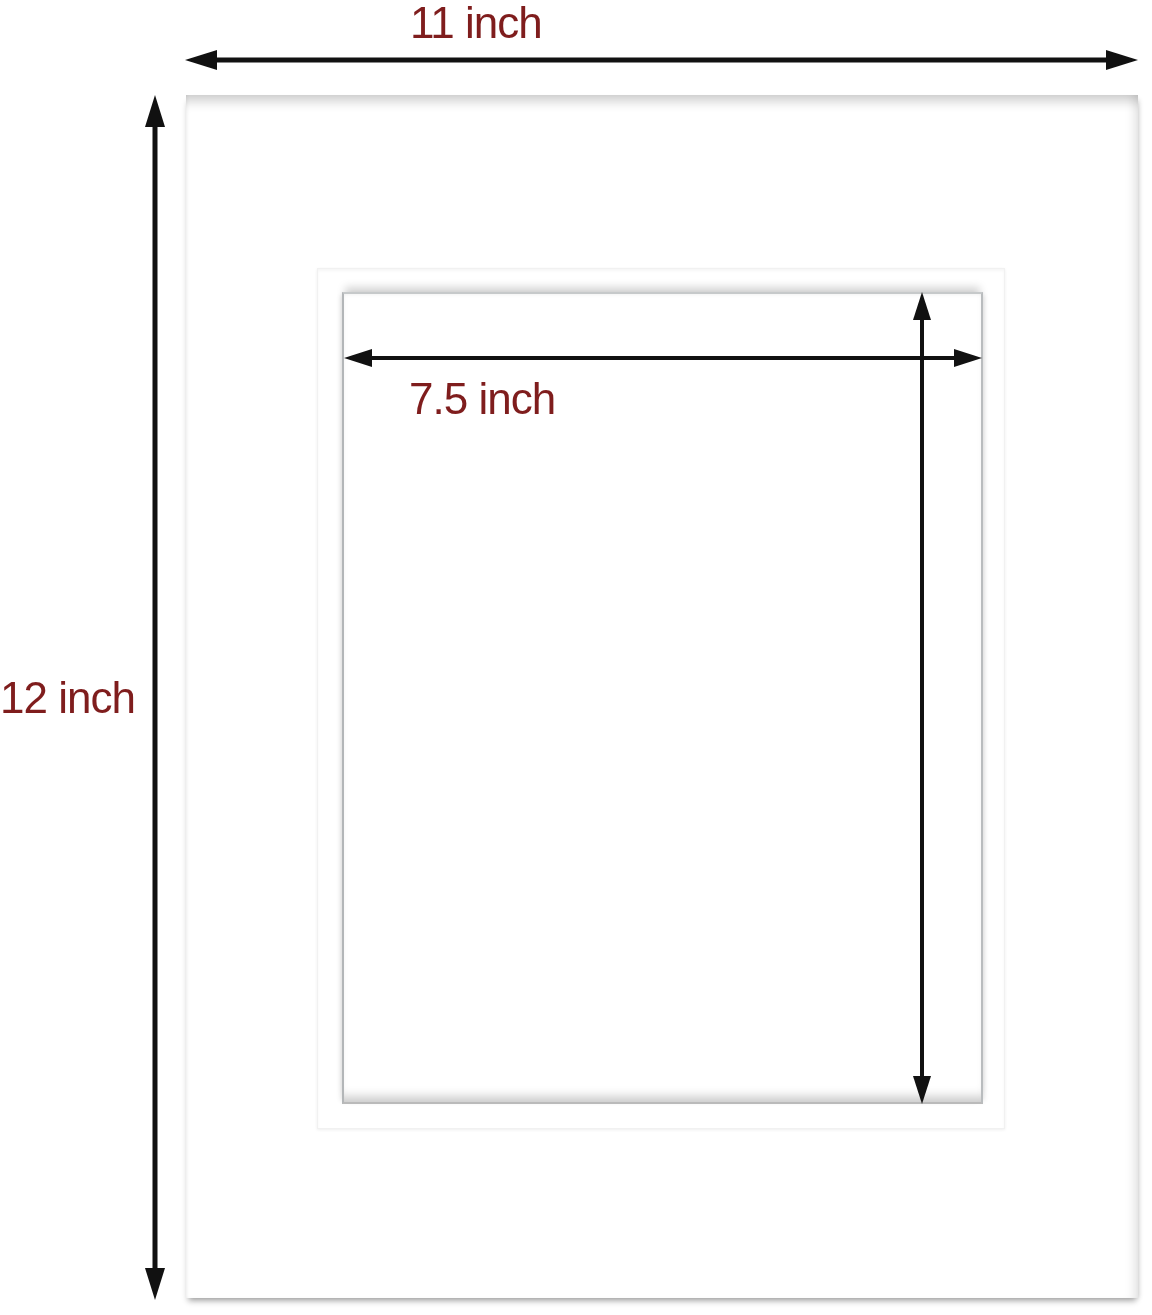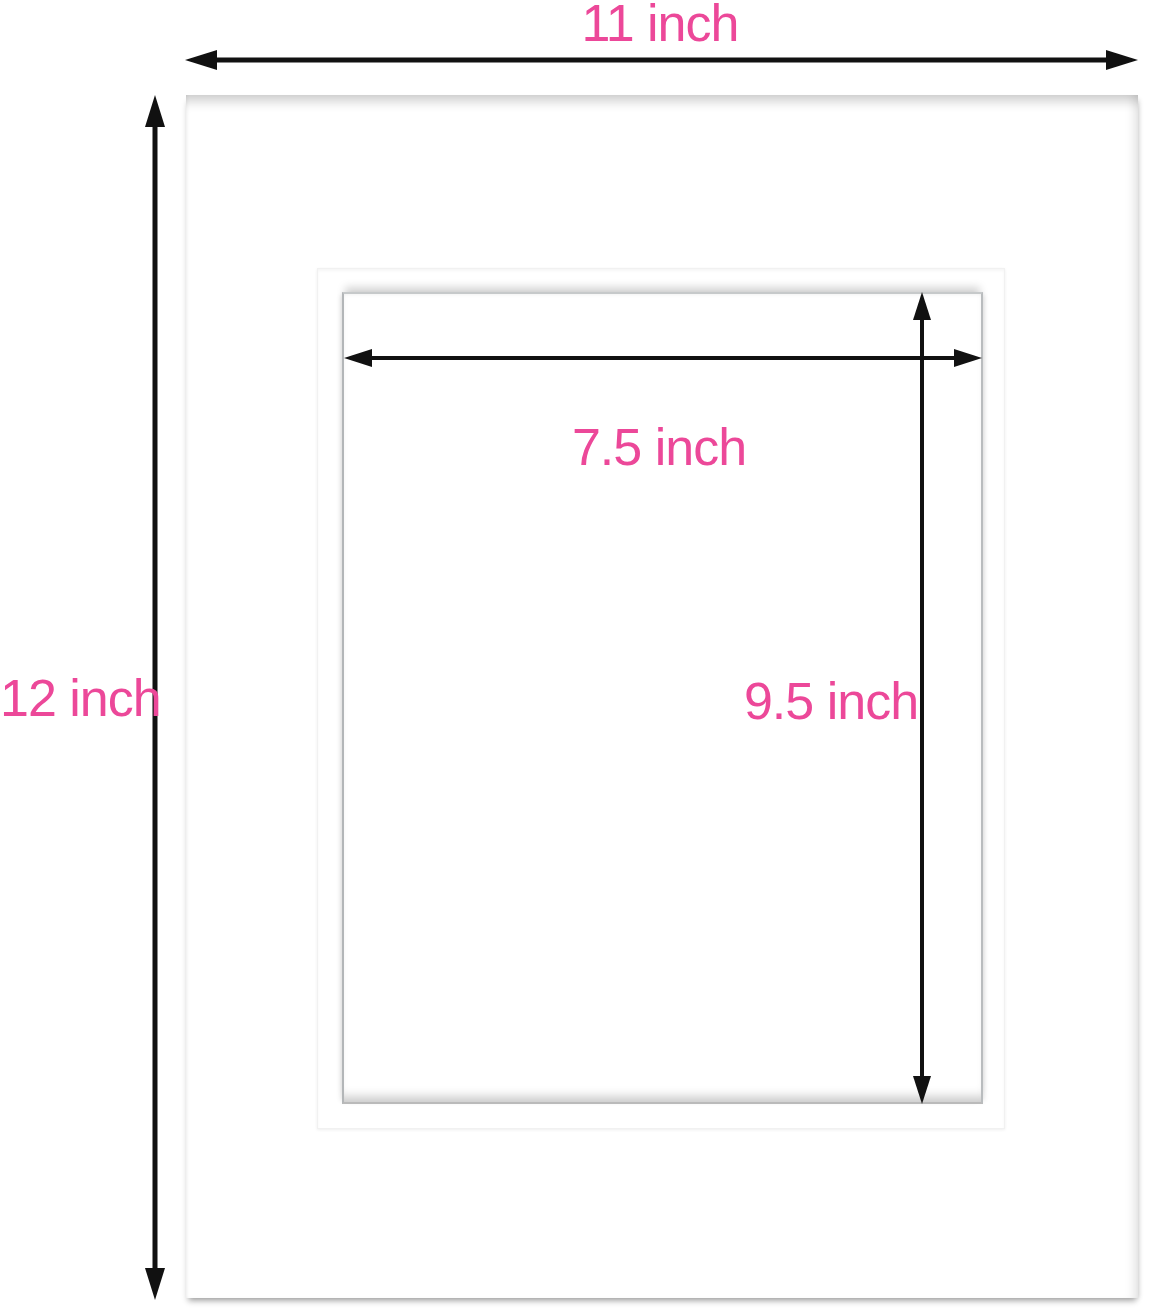--- a/index.html
+++ b/index.html
@@ -54,30 +54,29 @@
   }
   
   svg.arrows {
     position: absolute; left: 0; top: 0;
     width: 1152px; height: 1315px;
     pointer-events: none;
   }
   
   .dim-label {
     position: absolute;
-    font-size: 52px;
+    font-size: 44px;
     line-height: 44px;
     letter-spacing: -1px;
-    color: #ec4899;
-    text-align: center;
+    color: #7f1d1d;
     white-space: nowrap;
   }
   .outer-width-label   { left: 410px; top: 1px;   width: 500px; }
   .outer-height-label  { left: 0px;   top: 676px; width: 150px; }
-  .opening-width-label { left: 409px; top: 377px; width: 500px; margin-top: 48px; }
+  .opening-width-label { left: 409px; top: 377px; width: 500px; }
   .opening-height-label{ left: 581px; top: 679px; width: 500px; }
 </style>
 </head>
 <body>
 
 <div class="canvas">
 
   <div class="mat">
     <div class="opening-bevel">
       <div class="opening-hole"></div>
@@ -110,15 +109,14 @@
       <polygon points="922,1104 913,1076 931,1076" fill="#111111"></polygon>
     </g>
   </svg>
 
   <div class="dim-label outer-width-label">11 inch</div>
 
   <div class="dim-label outer-height-label">12 inch</div>
 
   <div class="dim-label opening-width-label">7.5 inch</div>
 
-  <div class="dim-label opening-height-label">9.5 inch</div>
 
 </div>
 
 </body></html>

